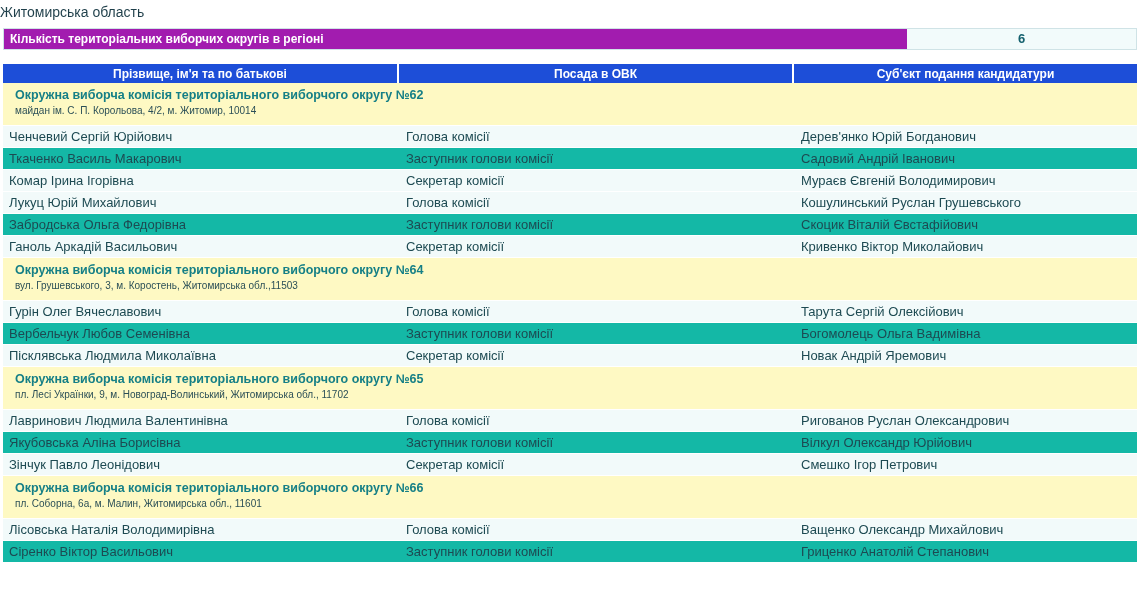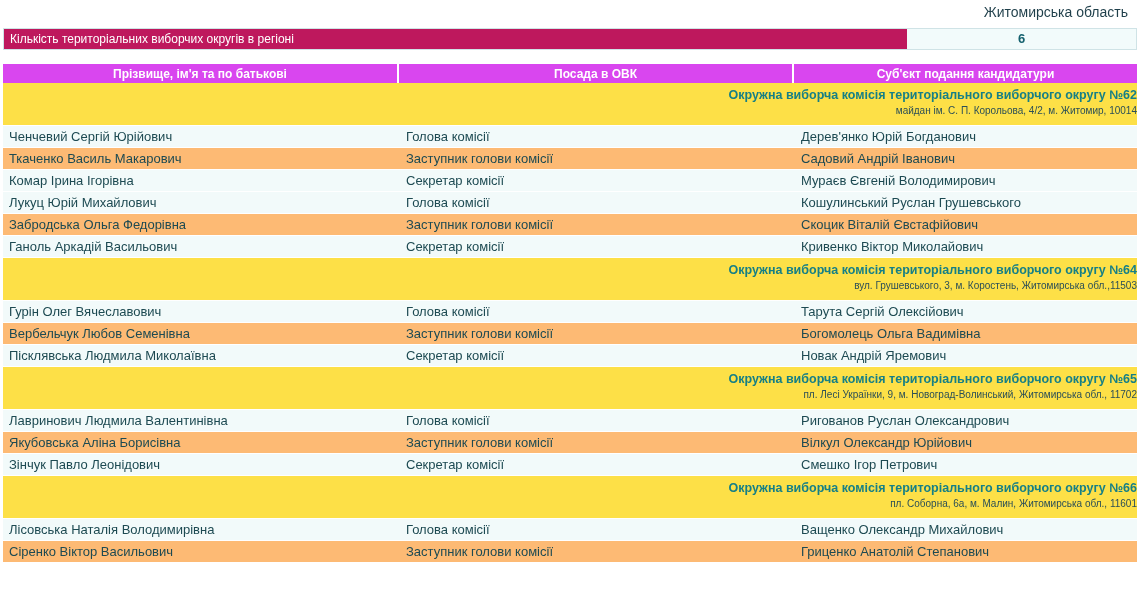--- a/index.html
+++ b/index.html
@@ -10,38 +10,38 @@
   }
   body {
     width: 1140px;
     height: 592px;
     font-family: "Liberation Sans", sans-serif;
     font-size: 13px;
     color: #1a3a42;
     overflow: hidden;
   }
   .page-title {
-    text-align: right;
+    text-align: left;
     font-size: 14px;
     color: #1f3f4a;
     padding: 4px 12px 8px 0;
     font-family: "Liberation Sans", sans-serif;
   }
   .count-bar {
     display: flex;
     width: 1134px;
     margin: 0 3px;
     height: 22px;
     border: 1px solid #cfe3e6;
   }
   .count-bar .cb-label {
     flex: 0 0 903px;
-    background: #be185d;
+    background: #a21caf;
     color: #ffffff;
-    font-weight: normal;
+    font-weight: bold;
     font-size: 12px;
     line-height: 20px;
     padding-left: 6px;
     white-space: nowrap;
     overflow: hidden;
   }
   .count-bar .cb-value {
     flex: 1 1 auto;
     background: #f2fbfb;
     color: #14616e;
@@ -53,33 +53,33 @@
   table.main {
     width: 1134px;
     margin: 14px 3px 0 3px;
     border-collapse: collapse;
     table-layout: fixed;
   }
   table.main col.c1 { width: 395px; }
   table.main col.c2 { width: 395px; }
   table.main col.c3 { width: 344px; }
   table.main thead th {
-    background: #d946ef;
+    background: #1d4ed8;
     color: #ffffff;
     font-size: 12px;
     font-weight: bold;
     height: 19px;
     text-align: center;
     border-right: 2px solid #ffffff;
     padding: 0;
   }
   table.main thead th:last-child { border-right: none; }
   tr.district td {
-    background: #fde047;
-    text-align: right;
+    background: #fef9c3;
+    text-align: left;
     padding: 5px 0 6px 12px;
     border-bottom: 1px solid #ffffff;
   }
   .district-title {
     color: #157f86;
     font-weight: bold;
     font-size: 12.5px;
     line-height: 15px;
   }
   .district-addr {
@@ -94,21 +94,21 @@
     padding: 0 0 0 6px;
     border-bottom: 1px solid #ffffff;
     white-space: nowrap;
     overflow: hidden;
     text-overflow: ellipsis;
     margin-left: 11px;
   }
   tr.member td.col-pos { padding-left: 8px; }
   tr.member td.col-sub { padding-left: 8px; }
   tr.member.odd td { background: #f2fafa; }
-  tr.member.even td { background: #fdba74; }
+  tr.member.even td { background: #14b8a6; }
 </style>
 </head>
 <body>
 
 <div class="page-title">Житомирська область</div>
 
 <div class="count-bar">
   <div class="cb-label">Кількість територіальних виборчих округів в регіоні</div>
   <div class="cb-value">6</div>
 </div>

